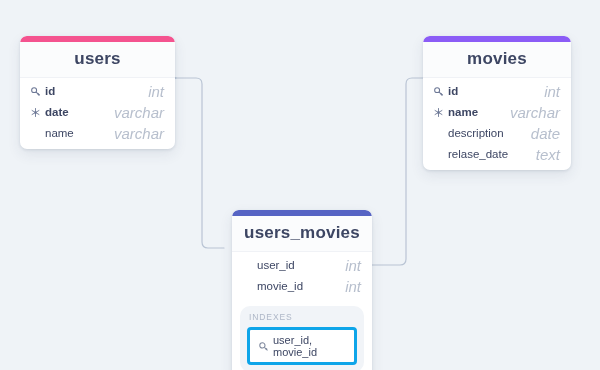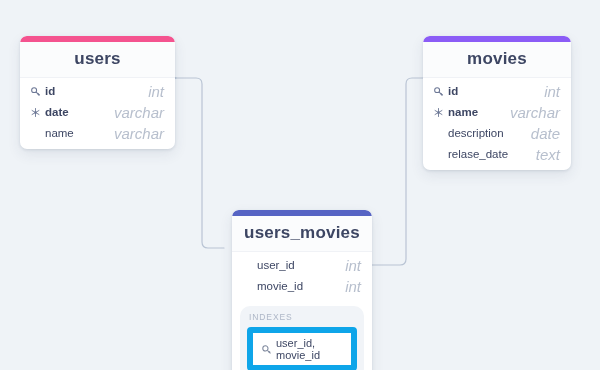--- a/index.html
+++ b/index.html
@@ -61,21 +61,21 @@
   }
   .indexes-label {
     font-size:8.5px;
     letter-spacing:.9px;
     color:#aeb7c7;
     text-transform:uppercase;
     padding:0 2px 5px;
   }
   .index-item {
     background:#ffffff;
-    border:6px solid #0ea5e9;
+    border:3px solid #0ea5e9;
     border-radius:4px;
     display:flex;
     align-items:center;
     padding:4px 7px;
     font-size:11px;
     color:#3d4663;
   }
   .index-item .f-icon { color:#7d879c; }
 </style>
 </head>

